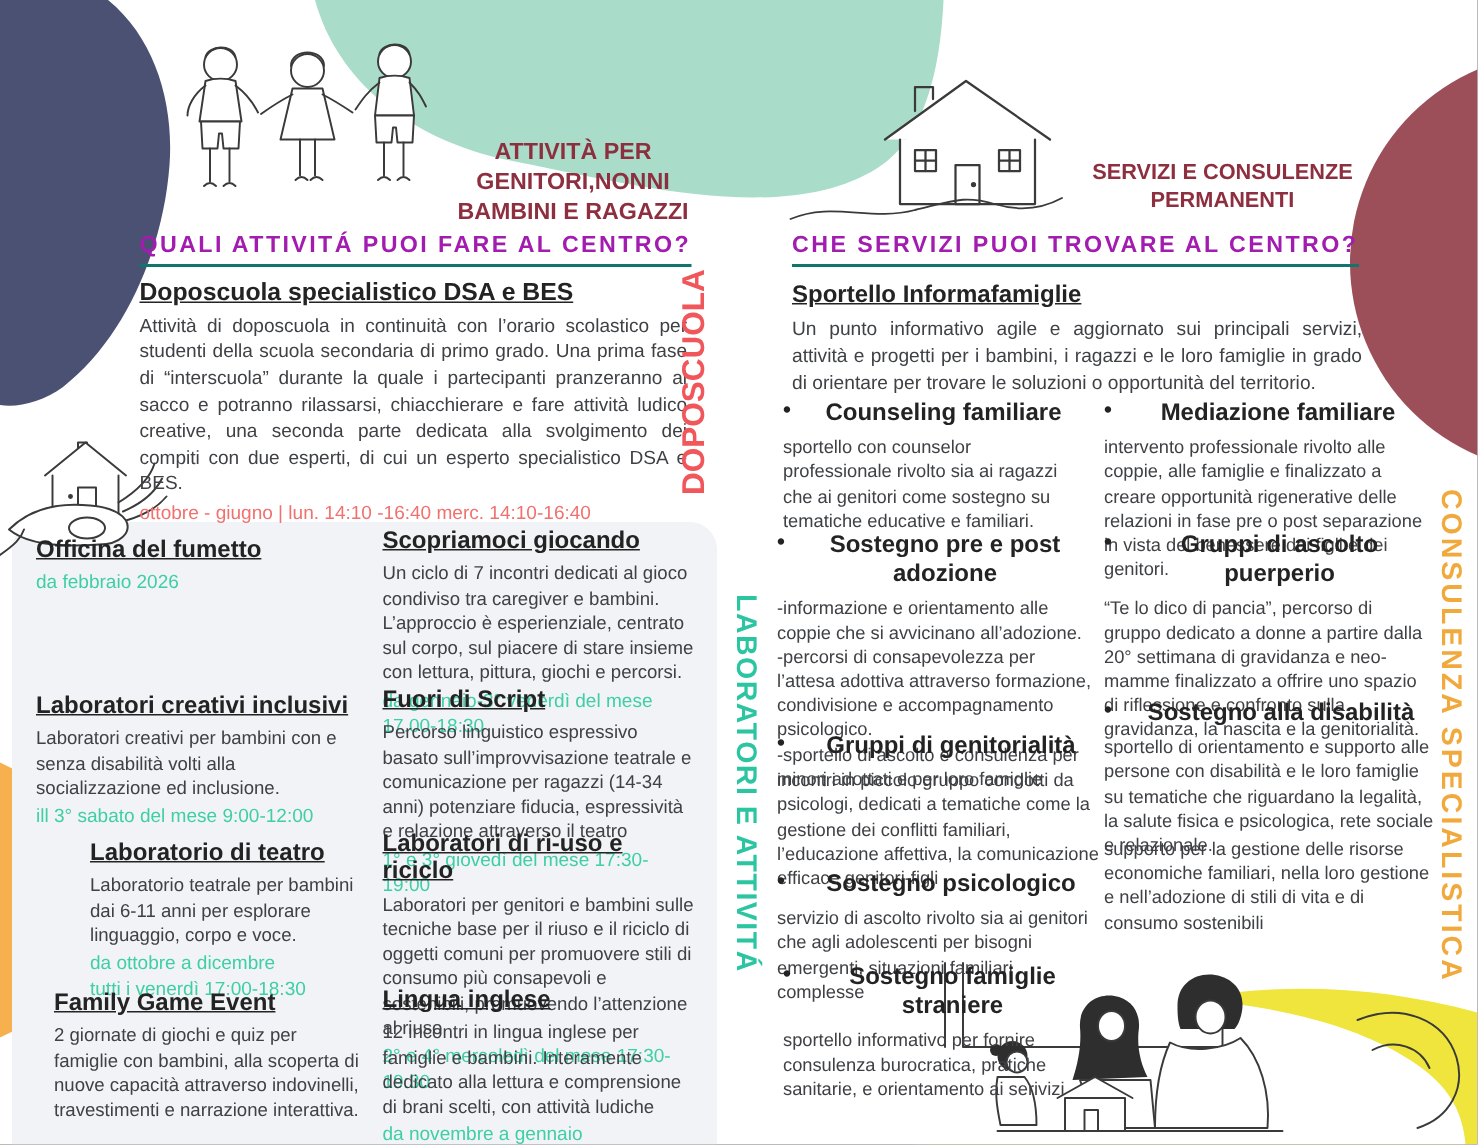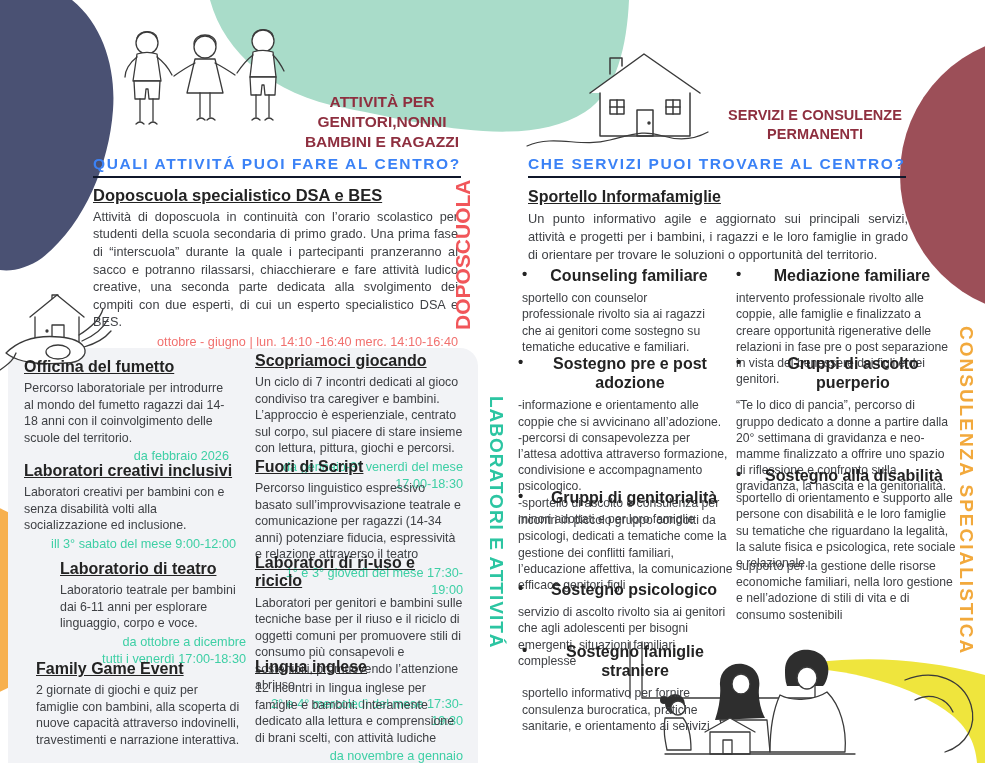--- a/index.html
+++ b/index.html
@@ -8,31 +8,31 @@
     overflow:hidden;font-family:"Liberation Sans",sans-serif;color:#3f4145;
   }
   .abs{position:absolute;}
   
   .circle{border-radius:50%;}
   
   .banner{font-weight:bold;color:#8e2f3f;text-align:center;white-space:pre-line;line-height:1.28;}
   .banner-left{left:298px;top:92px;width:168px;font-size:15.5px;}
   .banner-right{left:716px;top:106px;width:198px;font-size:14.5px;}
   .blue-heading{
-    font-weight:bold;color:#3b82f6;font-size:15.5px;letter-spacing:1.6px;
-    border-bottom:2px solid #0f172a;padding-bottom:3px;white-space:nowrap;
+    font-weight:bold;color:#a21caf;font-size:15.5px;letter-spacing:1.6px;
+    border-bottom:2px solid #0f766e;padding-bottom:3px;white-space:nowrap;
   }
   .h-left{left:93px;top:155px;}
   .h-right{left:528px;top:155px;}
   
   .dopo-block{left:93px;top:186px;width:365px;}
   .sec-title{font-weight:bold;color:#232323;font-size:16.5px;margin:0 0 4px 0;line-height:1.15;text-decoration:underline;}
   .sec-body{font-size:12.7px;line-height:1.38;margin:0;}
   .justify{text-align:justify;}
-  .sched{font-size:12.7px;line-height:1.35;margin-top:2px;white-space:pre-line;text-align:right;}
+  .sched{font-size:12.7px;line-height:1.35;margin-top:2px;white-space:pre-line;}
   .sched-pink{color:#f1716f;}
   .sched-teal{color:#3ecfa5;}
   
   .panel{left:8px;top:348px;width:470px;height:415px;background:#f2f3f6;border-radius:18px 18px 0 0;}
   .activity .sec-title{font-size:16px;}
   .activity .sec-body{font-size:12.4px;line-height:1.33;}
   .a1{left:24px;top:358px;width:205px;}
   .a2{left:24px;top:462px;width:212px;}
   .a3{left:60px;top:560px;width:186px;}
   .a4{left:36px;top:660px;width:206px;}
@@ -184,21 +184,20 @@
     <p class="sec-title">Doposcuola specialistico DSA e BES</p>
     <p class="sec-body justify">Attività di doposcuola in continuità con l’orario scolastico per studenti della scuola secondaria di primo grado. Una prima fase di “interscuola” durante la quale i partecipanti pranzeranno al sacco e potranno rilassarsi, chiacchierare e fare attività ludico creative, una seconda parte dedicata alla svolgimento dei compiti con due esperti, di cui un esperto specialistico DSA e BES.</p>
     <div class="sched sched-pink">ottobre - giugno | lun. 14:10 -16:40 merc. 14:10-16:40</div>
   </div>
 
   <div class="abs vlabel v-dopo">DOPOSCUOLA</div>
   <div class="abs vlabel v-lab">LABORATORI E ATTIVITÁ</div>
 
   <div class="abs activity a1">
     <p class="sec-title">Officina del fumetto</p>
-    <p class="sec-body">Percorso laboratoriale per introdurre al mondo del fumetto ragazzi dai 14-18 anni con il coinvolgimento delle scuole del territorio.</p>
     <div class="sched sched-teal">da febbraio 2026</div>
   </div>
   <div class="abs activity a2">
     <p class="sec-title">Laboratori creativi inclusivi</p>
     <p class="sec-body">Laboratori creativi per bambini con e senza disabilità volti alla socializzazione ed inclusione.</p>
     <div class="sched sched-teal">ill 3° sabato del mese 9:00-12:00</div>
   </div>
   <div class="abs activity a3">
     <p class="sec-title">Laboratorio di teatro</p>
     <p class="sec-body">Laboratorio teatrale per bambini dai 6-11 anni per esplorare linguaggio, corpo e voce.</p>

